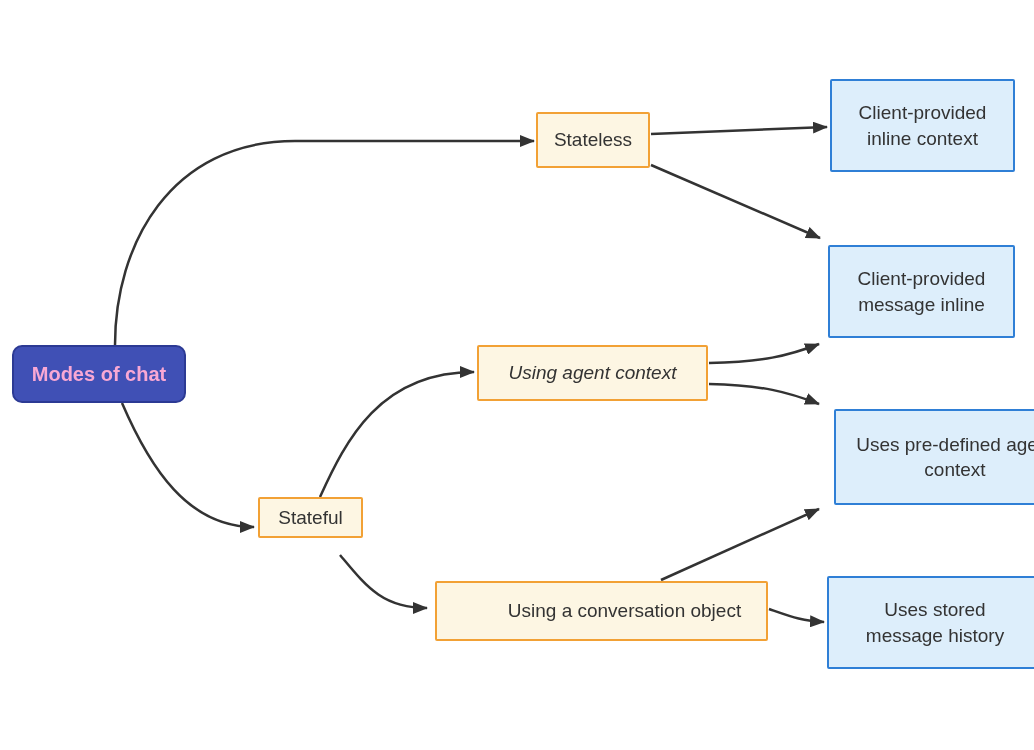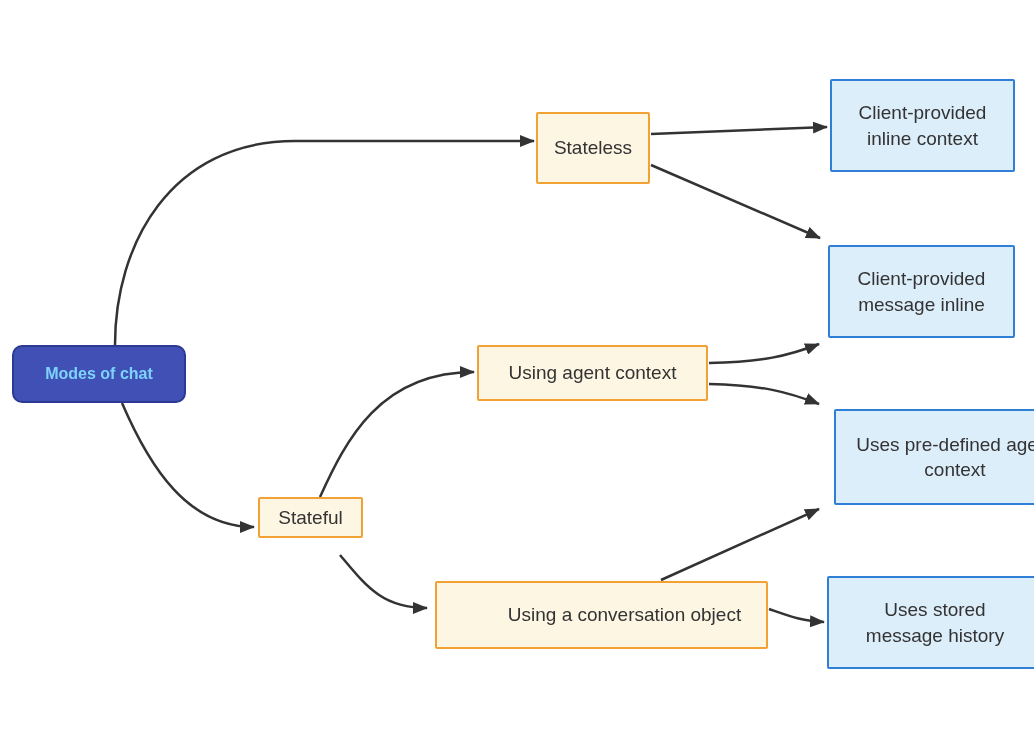--- a/index.html
+++ b/index.html
@@ -9,21 +9,21 @@
   }
   .canvas{position:absolute;left:0;top:0;width:1034px;height:750px;}
   svg.edges{position:absolute;left:0;top:0;}
   .node{
     position:absolute;display:flex;align-items:center;justify-content:center;
     text-align:center;box-sizing:border-box;color:#333333;
     font-size:19px;line-height:1.32;
   }
   .node.root{
     background:#4050b5;border:2px solid #2c3a94;border-radius:10px;
-    color:#7dd3fc;font-weight:bold;font-size:16px;
+    color:#f9a8d4;font-weight:bold;font-size:20px;
   }
   .node.warm{
     background:#fdf6e3;border:2px solid #f2a135;border-radius:2px;
   }
   .node.cool{
     background:#ddeefb;border:2px solid #2f7fd6;border-radius:2px;
     padding:0 15px;
   }
 </style>
 </head>
@@ -46,27 +46,27 @@
       <path d="M 340 555 C 366 586 382 608 427 608" marker-end="url(#arrow)"></path>
       <path d="M 709 363 C 762 362 788 356 819 344" marker-end="url(#arrow)"></path>
       <path d="M 709 384 C 762 385 788 392 819 404" marker-end="url(#arrow)"></path>
       <path d="M 661 580 L 819 509" marker-end="url(#arrow)"></path>
       <path d="M 769 609 C 792 617 802 621 824 622" marker-end="url(#arrow)"></path>
     </g>
   </svg>
 
   <div class="node root" style="left:12px;top:345px;width:174px;height:58px;">Modes of chat</div>
 
-  <div class="node warm" style="left:536px;top:112px;width:114px;height:72px;">Stateless</div>
+  <div class="node warm" style="left:536px;top:112px;width:114px;height:56px;">Stateless</div>
 
   <div class="node warm" style="left:258px;top:497px;width:105px;height:41px;">Stateful</div>
 
-  <div class="node warm" style="left:477px;top:345px;width:231px;height:56px;">Using agent context</div>
+  <div class="node warm" style="left:477px;top:345px;width:231px;height:56px;font-style:italic;">Using agent context</div>
 
-  <div class="node warm" style="left:435px;top:581px;width:333px;height:68px;padding-left:46px;">Using a conversation object</div>
+  <div class="node warm" style="left:435px;top:581px;width:333px;height:60px;padding-left:46px;">Using a conversation object</div>
 
   <div class="node cool" style="left:830px;top:79px;width:185px;height:93px;">Client-provided inline context</div>
 
   <div class="node cool" style="left:828px;top:245px;width:187px;height:93px;">Client-provided message inline</div>
 
   <div class="node cool" style="left:834px;top:409px;width:242px;height:96px;">Uses pre-defined agent context</div>
 
   <div class="node cool" style="left:827px;top:576px;width:216px;height:93px;">Uses stored message history</div>
 
 </div>

